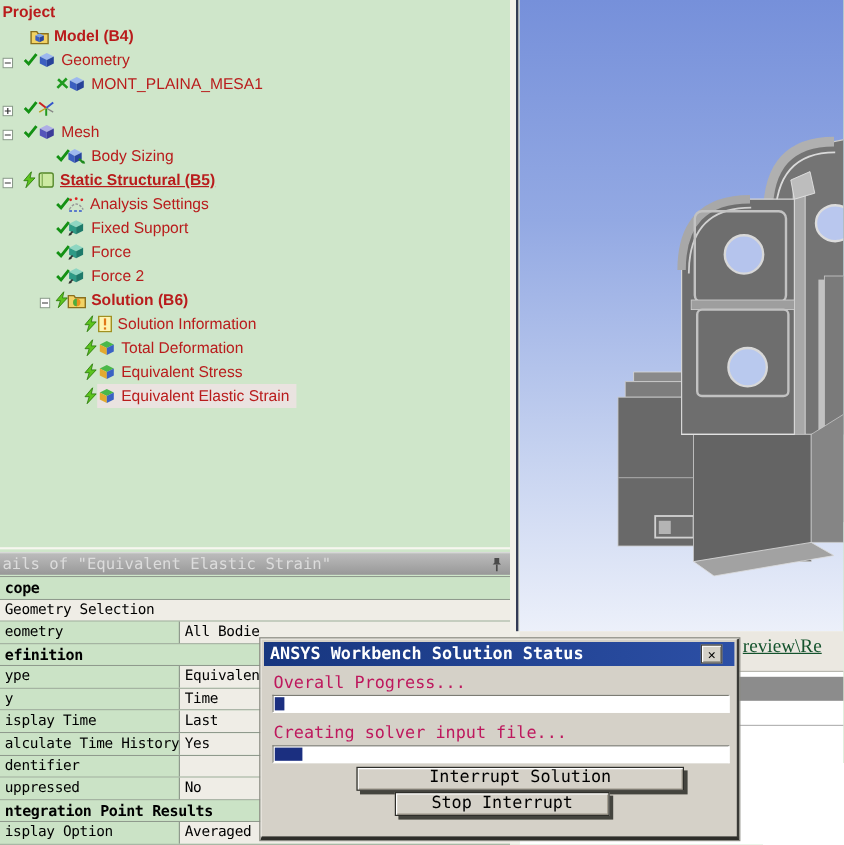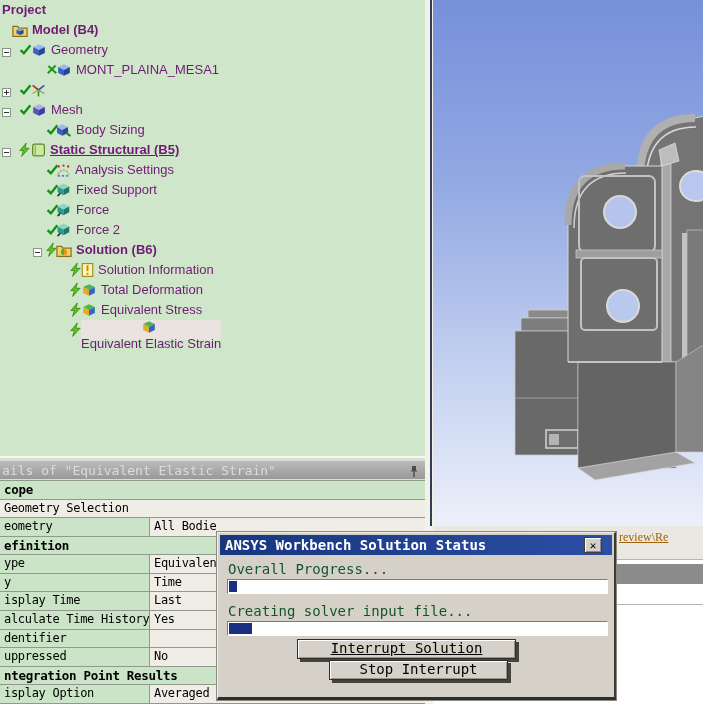--- a/index.html
+++ b/index.html
@@ -7,44 +7,44 @@
     --lbl-bg:#cbe3c6; --val-bg:#efede6; --grid:#8f9a8d;
     --dlg-bg:#d5d1c8; --navy:#1c3b8e; --fill:#1b2f80;
   }
   *{margin:0;padding:0;box-sizing:border-box;}
   html,body{width:703px;height:704px;overflow:hidden;}
   body{position:relative;font-family:"Liberation Sans",sans-serif;background:#cfe6ca;}
 
   
   #tree-panel{position:absolute;left:0;top:0;width:425px;height:458px;background:var(--tree-bg);
     border-bottom:2px solid #f7f7ef;overflow:hidden;}
-  .trow{position:relative;height:20px;font-size:13px;color:#701a75;white-space:nowrap;}
+  .trow{position:relative;height:20px;font-size:13px;color:#b91c1c;white-space:nowrap;}
   .trow .xbox{position:absolute;top:5px;}
   .trow .stat{position:absolute;top:3px;}
   .trow .igroup{position:absolute;top:0;height:20px;display:flex;align-items:center;}
   .trow .igroup svg{margin-right:4px;flex:0 0 auto;}
   .trow .lbl{line-height:20px;}
   .trow.bold .lbl{font-weight:bold;}
   .trow.underline .lbl{text-decoration:underline;}
-  .trow.selected .igroup{background:var(--sel-bg);flex-direction:column;}
+  .trow.selected .igroup{background:var(--sel-bg);padding-right:6px;}
 
   
   #splitter{position:absolute;left:425px;top:0;width:8px;height:704px;background:#f2f1ea;}
   #vline{position:absolute;left:430px;top:0;width:2px;height:526px;background:#333c55;}
 
   
   #viewport{position:absolute;left:433px;top:0;width:270px;height:526px;overflow:hidden;
     background:linear-gradient(180deg,#7690da 0%,#93a9e3 35%,#c3d0ef 70%,#ecf0fa 100%);}
   #viewport svg{position:absolute;left:0;top:0;}
 
   
   #vp-bottom{position:absolute;left:433px;top:526px;width:270px;height:178px;background:#fff;}
   #tabrow{position:absolute;left:0;top:0;width:270px;height:34px;background:#ebe8e1;border-bottom:1px solid #b8b8b0;}
-  #tab-frag{position:absolute;left:186px;top:4px;font-family:"Liberation Serif",serif;font-size:12px;
-    color:#a16207;text-decoration:underline;white-space:nowrap;}
+  #tab-frag{position:absolute;left:186px;top:4px;font-family:"Liberation Serif",serif;font-size:16px;
+    color:#14532d;text-decoration:underline;white-space:nowrap;}
   #grayband{position:absolute;left:0;top:38px;width:270px;height:20px;background:#8c8c8c;}
   #hline{position:absolute;left:0;top:78px;width:270px;height:1px;background:#b5b5b5;}
 
   
   #details{position:absolute;left:0;top:458px;width:425px;height:246px;background:var(--tree-bg);}
   #dheader{position:absolute;left:0;top:2px;width:425px;height:19px;
     background:linear-gradient(180deg,#bcbcbc,#989898);border-top:1px solid #d8d8d8;
     font-family:"DejaVu Sans Mono",monospace;font-size:13px;color:#dcdcdc;line-height:19px;padding-left:2px;}
   #dpin{position:absolute;right:6px;top:3px;cursor:pointer;}
   #details-rows{position:absolute;left:0;top:22px;width:425px;height:224px;display:flex;flex-direction:column;
@@ -60,41 +60,41 @@
   #dialog{position:absolute;left:217px;top:532px;width:399px;height:168px;background:var(--dlg-bg);
     border-top:1px solid #f2f0ea;border-left:1px solid #f2f0ea;
     border-right:2px solid #3a3a36;border-bottom:3px solid #2e2e2a;
     outline:1px solid #8a8a82;z-index:50;font-family:"DejaVu Sans Mono",monospace;}
   #dlg-title{position:absolute;left:2px;top:2px;right:2px;height:20px;
     background:linear-gradient(90deg,#17367f,#2c4fa5);color:#fff;font-weight:bold;font-size:14px;
     line-height:20px;padding-left:5px;white-space:nowrap;overflow:hidden;}
   #dlg-close{position:absolute;top:4px;right:12px;width:18px;height:16px;background:var(--dlg-bg);
     border:1px solid #404040;box-shadow:inset 1px 1px 0 #fff,inset -1px -1px 0 #8a8a80;
     font-size:11px;font-weight:bold;color:#000;text-align:center;line-height:15px;cursor:pointer;}
-  .dlg-label{position:absolute;left:10px;font-size:14px;color:#14532d;white-space:nowrap;}
+  .dlg-label{position:absolute;left:10px;font-size:14px;color:#be185d;white-space:nowrap;}
   .pbar{position:absolute;left:9px;width:381px;height:15px;background:#fff;
     border:1px solid;border-color:#7c7c74 #ffffff #ffffff #7c7c74;}
   .pfill{height:11px;margin:1px 0 0 1px;background:var(--fill);}
   .dlg-btn{position:absolute;height:20px;background:var(--dlg-bg);border:1px solid #2e2e2a;
     box-shadow:inset 1px 1px 0 #fff,inset -1px -1px 0 #9a9486,3px 3px 0 #44443e;
     font-family:"DejaVu Sans Mono",monospace;font-size:14px;text-align:center;line-height:17px;cursor:pointer;}
-  #btn-interrupt{left:79px;top:106px;width:219px;text-decoration:underline;}
+  #btn-interrupt{left:79px;top:106px;width:273px;}
   #btn-stop{left:111px;top:127px;width:179px;}
 </style>
 </head>
 <body>
 
 <div id="tree-panel">
     <div class="trow bold">
       <span class="igroup" style="left: 2px;">
         <span class="lbl">Project</span>
       </span>
     </div>
     <div class="trow bold">
-      <span class="igroup" style="left: 12px;">
+      <span class="igroup" style="left: 25px;">
         <span style="display: inline-flex;">
           <svg width="16" height="13" viewBox="0 0 13 11">
             <path d="M0.5,2 L4.5,2 L5.5,3.5 L12.5,3.5 L12.5,10.5 L0.5,10.5 Z" fill="#f2d264" stroke="#8a6f1d"></path>
             <polygon points="6.5,3.4 9.5,4.8 6.5,6.2 3.5,4.8" fill="#7aa2ea"></polygon>
             <polygon points="3.5,4.8 6.5,6.2 6.5,9.4 3.5,8" fill="#3a5ec2"></polygon>
             <polygon points="6.5,6.2 9.5,4.8 9.5,8 6.5,9.4" fill="#27449e"></polygon>
           </svg>
         </span>
         <span class="lbl">Model (B4)</span>
       </span>

